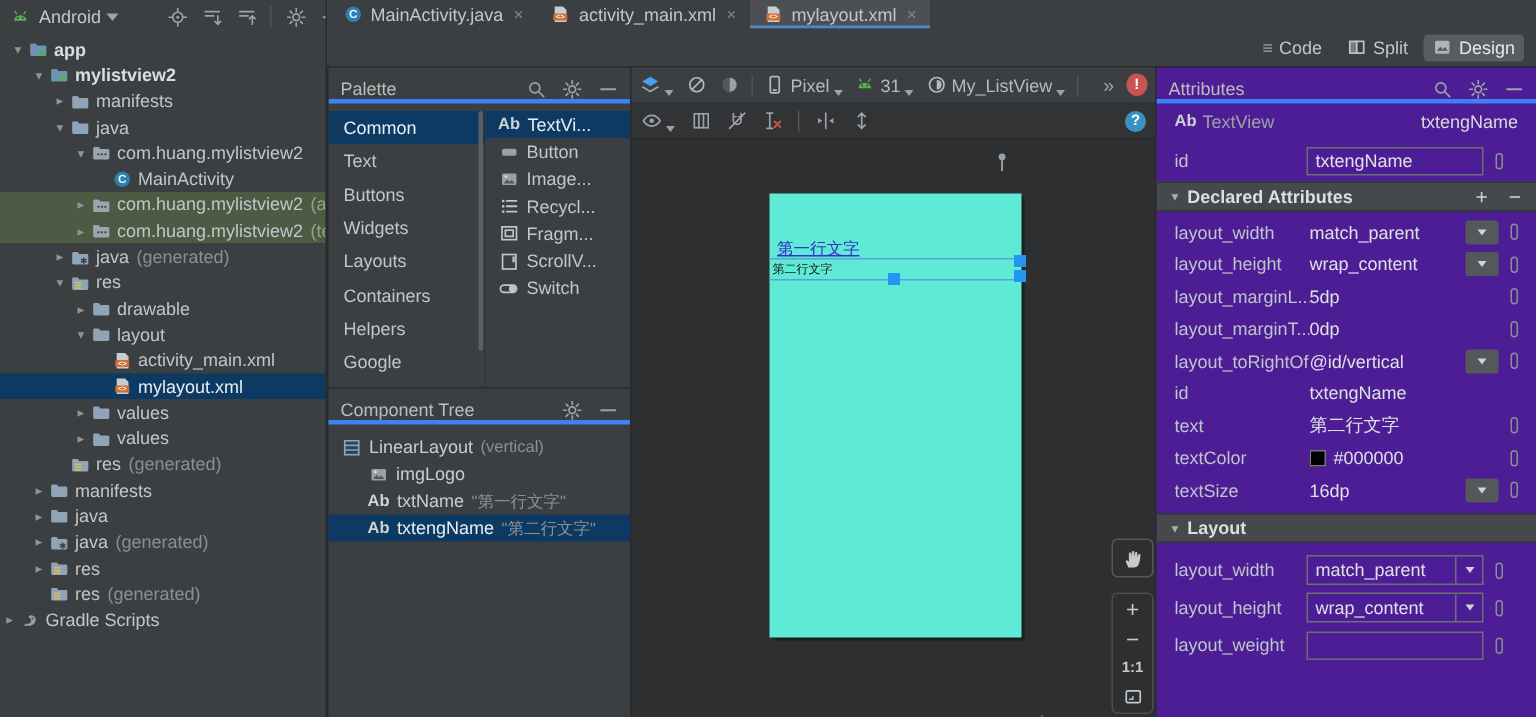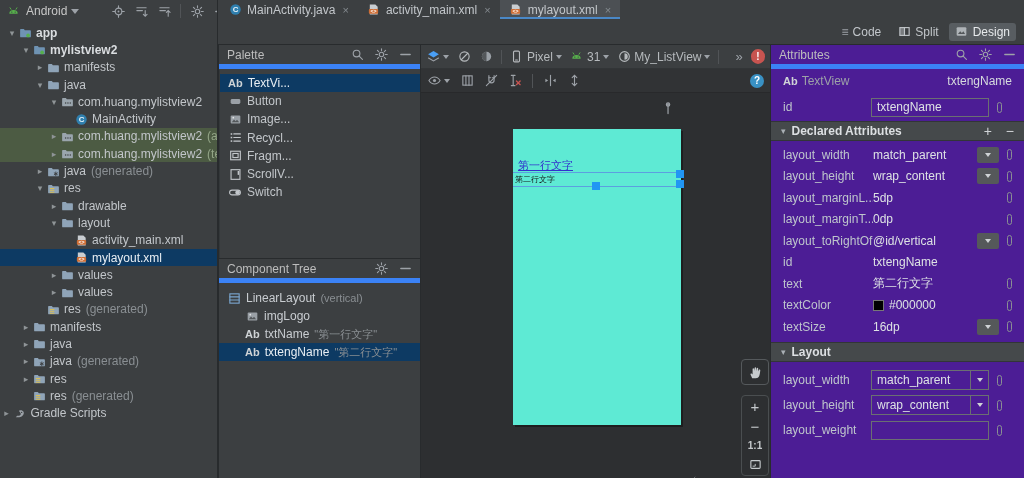--- a/index.html
+++ b/index.html
@@ -4,21 +4,21 @@
 <style>
   * { box-sizing: border-box; margin: 0; padding: 0; }
   html,body { background:#2b2b2b; }
   .app {
     position: relative; width: 1024px; height: 478px; overflow: hidden;
     background:#3c3f41; font-family:"Liberation Sans", sans-serif;
     font-size:12px; color:#bbbbbb; -webkit-font-smoothing: antialiased;
   }
   .ic { display:inline-flex; width:14px; height:14px; align-items:center; justify-content:center; flex:0 0 auto; }
   .ic svg { display:block; }
-  .panel-header { display:flex; align-items:center; height:24px; padding:0 8px; border-bottom:5px solid #3b82f6; }
+  .panel-header { display:flex; align-items:flex-end; height:24px; padding:0 8px; border-bottom:3px solid #3b82f6; }
   .panel-title { color:#bdbdbd; }
   .spacer { flex:1; }
   .hicons { display:flex; align-items:center; gap:10px; color:#9da2a8; }
 
   
   .project { position:absolute; left:0; top:0; width:218px; height:478px; border-right:1px solid #282b2d; background:#3c3f41; overflow:hidden; }
   .proj-header { display:flex; align-items:center; height:22px; padding:0 6px; gap:6px; }
   .proj-sel { display:flex; align-items:center; gap:4px; color:#c7c7c7; }
   .caret { width:0; height:0; border-left:4px solid transparent; border-right:4px solid transparent; border-top:5px solid #9da2a8; }
   .proj-tools { display:flex; align-items:center; gap:9px; margin-left:26px; color:#9da2a8; }
@@ -64,21 +64,21 @@
   .ct-items { padding-top:6px; }
   .ctrow { height:18px; display:flex; align-items:center; gap:5px; padding-left:8px; white-space:nowrap; overflow:hidden; }
   .ctrow .ann { color:#8a8f93; font-size:11px; }
   .ctrow.ind { padding-left:26px; }
   .ctrow.sel { background:#0d3a63; }
   .ctrow.sel .lbl { color:#e8eef3; }
 
   
   .canvas { position:absolute; left:420px; top:44px; width:350px; height:434px; border-left:1px solid #282b2d; border-top:1px solid #282b2d; background:#2d2f31; }
   .dtool1 { display:flex; align-items:center; height:24px; background:#3c3f41; border-bottom:1px solid #323537; padding:0 5px; gap:8px; color:#b6babd; }
-  .dd { display:flex; align-items:center; gap:3px; }
+  .dd { display:flex; align-items:flex-end; gap:3px; }
   .dcaret { width:0; height:0; border-left:3.5px solid transparent; border-right:3.5px solid transparent; border-top:4px solid #9da2a8; }
   .dtool2 { display:flex; align-items:center; height:24px; background:#313335; border-bottom:1px solid #28292b; padding:0 6px; gap:10px; color:#9da2a8; }
   .surface { position:absolute; top:48px; bottom:0; left:0; right:0; }
   .phone { position:absolute; left:92px; top:36px; width:168px; height:296px; background:#5eead4; box-shadow:2px 2px 0 rgba(0,0,0,.35);padding-left:47px; }
   .cv-line1 { position:absolute; left:5px; top:29px; font-size:11px; color:#3333cc; text-decoration:underline; }
   .sel-box { position:absolute; left:0; right:0; top:43px; height:15px; border-top:1px solid #5c9fe0; border-bottom:1px solid #5c9fe0; }
   .cv-line2 { position:absolute; left:2px; top:1px; font-size:8px; color:#111; }
   .handle { position:absolute; width:8px; height:8px; background:#2196f3; }
   .wrench { position:absolute; left:240px; top:8px; color:#9da2a8; }
   .panbtn { position:absolute; left:320px; top:266px; width:28px; height:26px; border:1px solid #55595c; border-radius:4px; display:flex; align-items:center; justify-content:center; color:#c6cacd; }
@@ -489,20 +489,30 @@
             </svg>
           </span>
         <span class="ic">
             <svg width="13" height="13" viewBox="0 0 14 14" fill="none" stroke="currentColor" stroke-width="1.2" stroke-linecap="round">
               <path d="M2 7h10" stroke-width="1.6"></path>
             </svg>
           </span>
       </span>
     </div>
     <div class="pal-body">
+      <div class="pal-cats" id="palcats">
+          <div class="pcat sel">Common</div>
+          <div class="pcat">Text</div>
+          <div class="pcat">Buttons</div>
+          <div class="pcat">Widgets</div>
+          <div class="pcat">Layouts</div>
+          <div class="pcat">Containers</div>
+          <div class="pcat">Helpers</div>
+          <div class="pcat">Google</div>
+        </div>
       <div class="pal-items" id="palitems">
           <div class="pitem sel">
             <span class="abglyph">Ab</span>
             <span>TextVi...</span>
           </div>
           <div class="pitem">
             <span class="ic">
               <svg width="13" height="13" viewBox="0 0 14 14" fill="none" stroke="currentColor" stroke-width="1.2" stroke-linecap="round">
                 <rect x="1.8" y="4.4" width="10.4" height="5.2" rx="1.6" fill="#9aa0a6" stroke="none"></rect>
               </svg>

